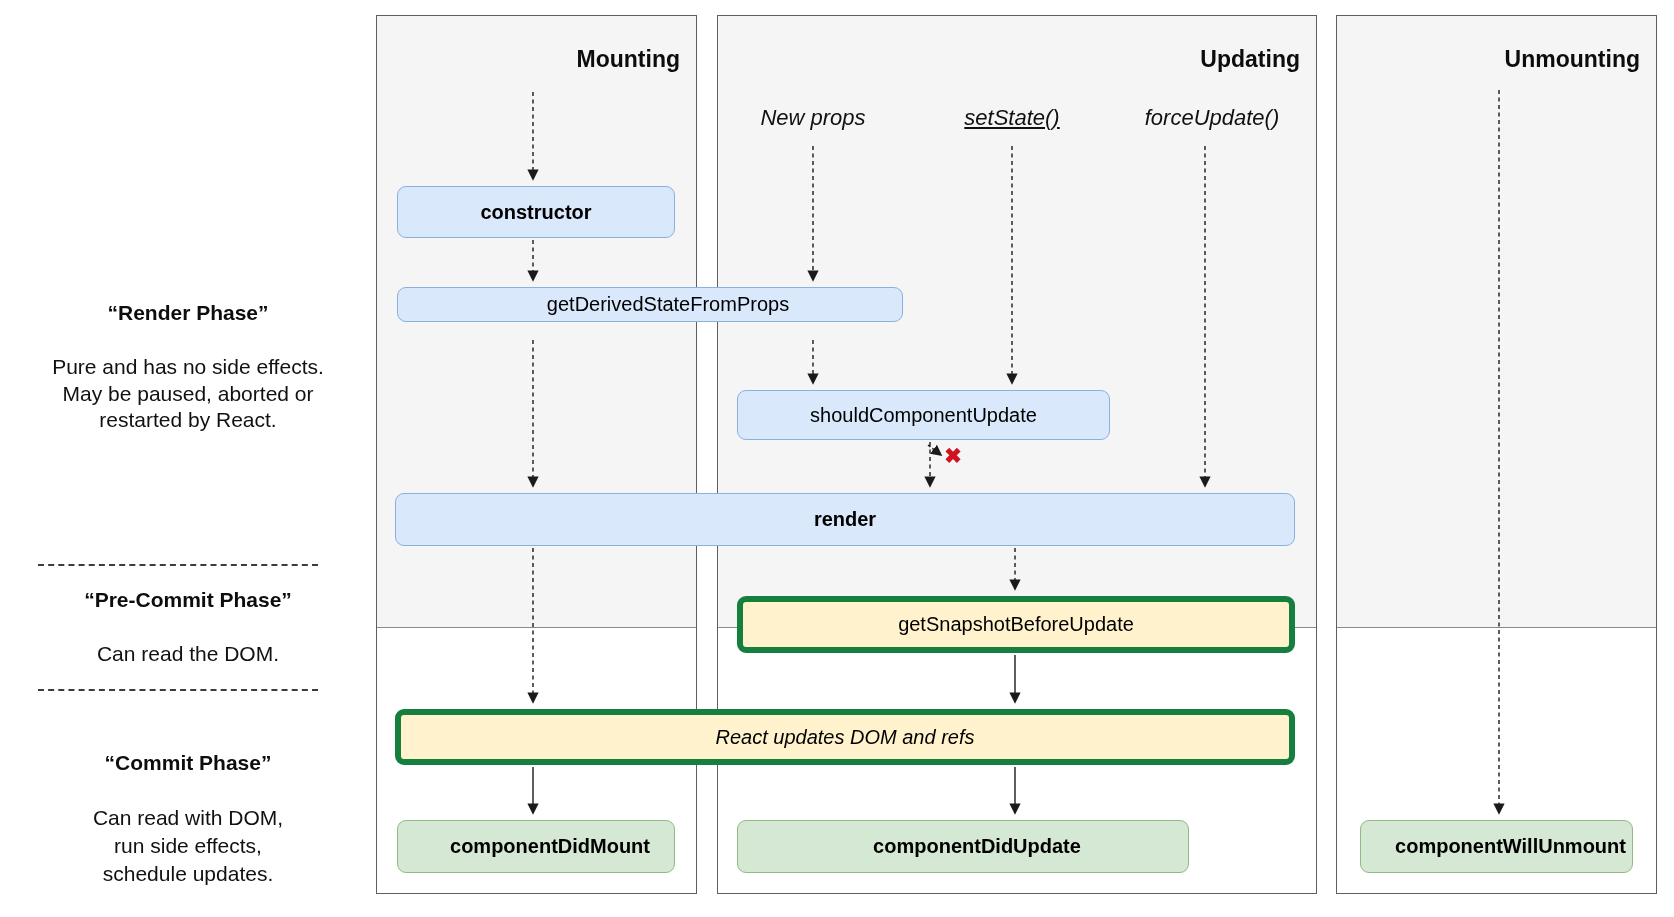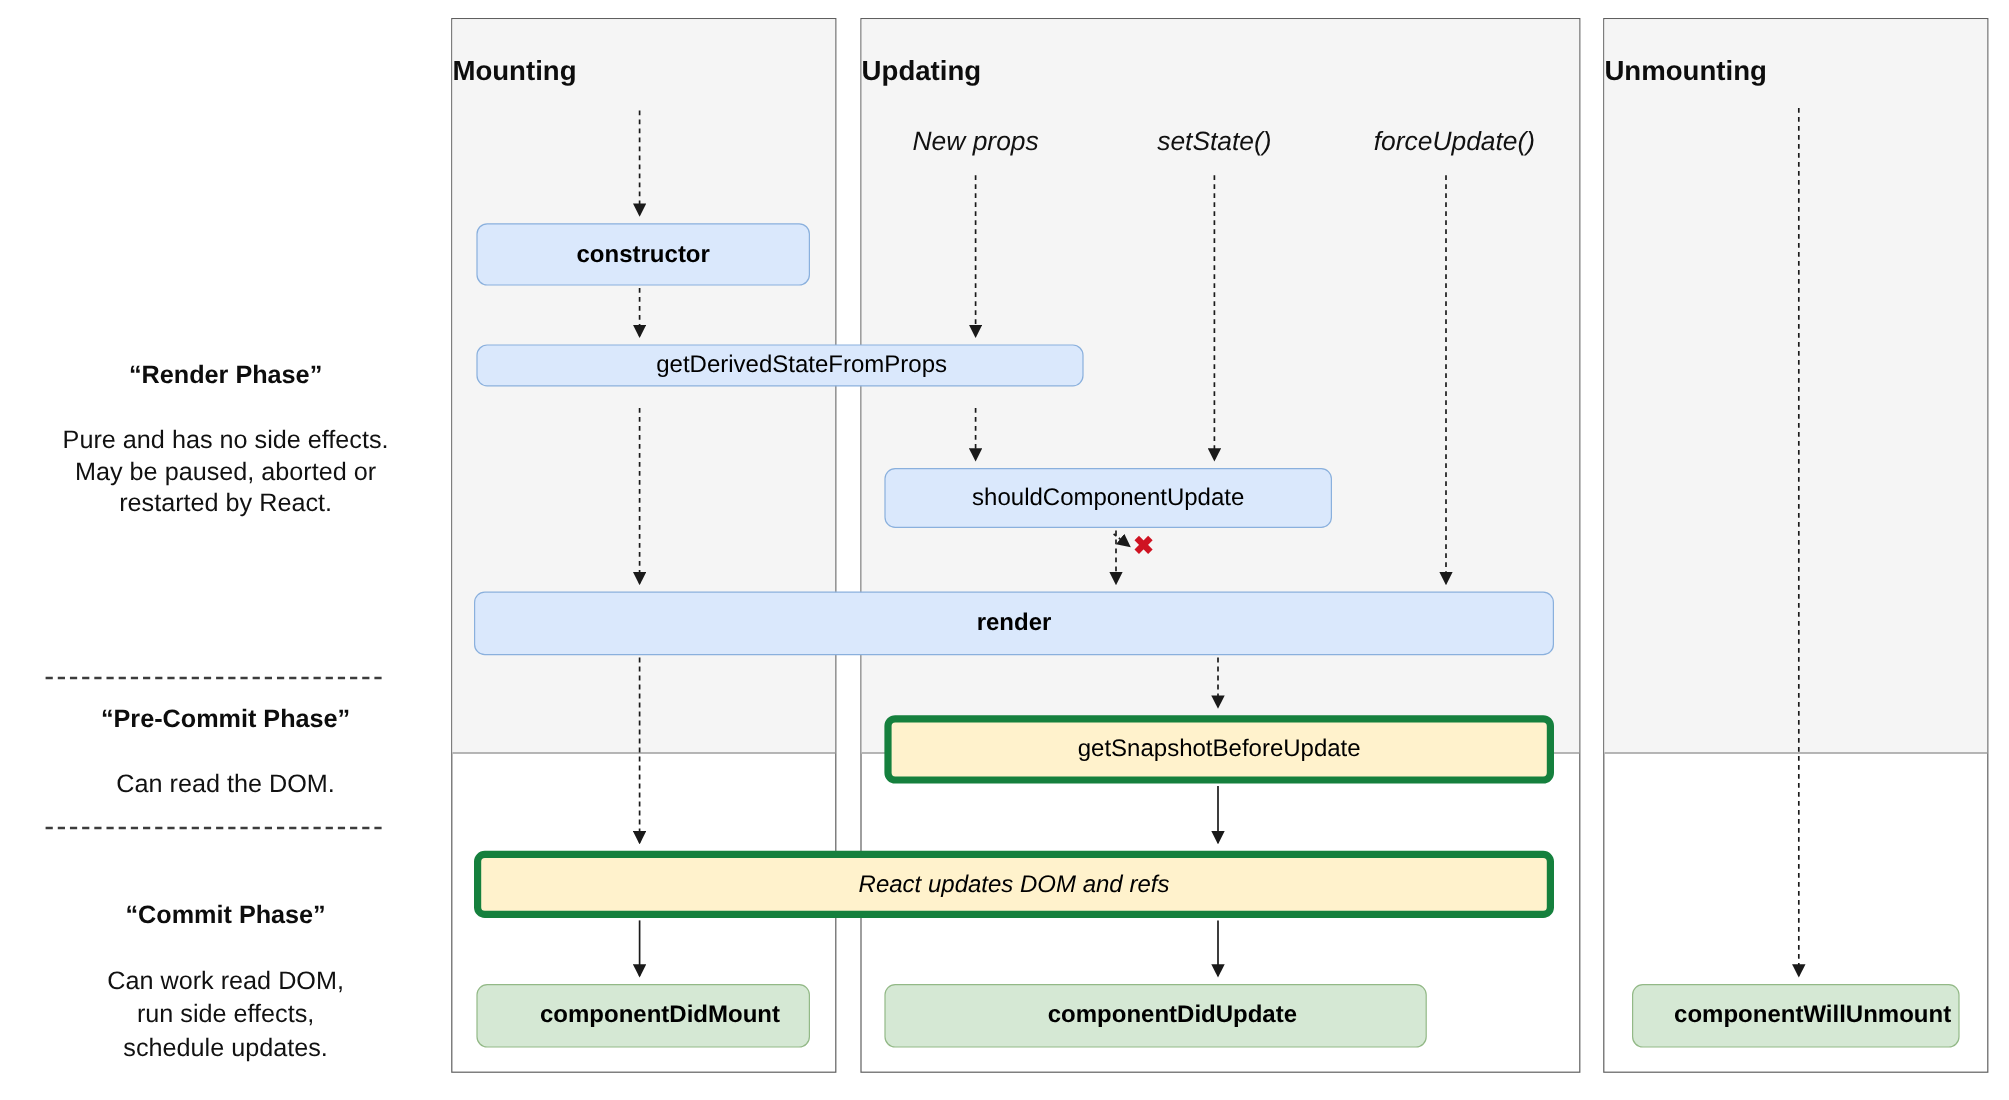--- a/index.html
+++ b/index.html
@@ -6,25 +6,25 @@
   .canvas{
     position:relative;width:1674px;height:917px;background:#ffffff;
     font-family:"Liberation Sans", sans-serif;color:#111;overflow:hidden;
   }
   
   .panel{position:absolute;top:15px;height:879px;background:#ffffff;border:1px solid #5f5f5f;box-sizing:border-box;z-index:1;}
   .panel-mounting{left:376px;width:321px;}
   .panel-updating{left:717px;width:600px;}
   .panel-unmounting{left:1336px;width:321px;}
   .gray-region{position:absolute;left:0;right:0;top:0;height:611px;background:#f5f5f5;border-bottom:1px solid #8a8a8a;}
-  .panel-title{position:absolute;top:30px;left:0;right:0;text-align:left;font-weight:bold;font-size:23px;color:#0d0d0d;}
+  .panel-title{position:absolute;top:30px;left:0;right:16px;text-align:right;font-weight:bold;font-size:23px;color:#0d0d0d;}
   
   .event{position:absolute;top:105px;transform:translateX(-50%);font-style:italic;font-size:22px;color:#111;white-space:nowrap;z-index:3;}
   .e-newprops{left:813px;}
-  .e-setstate{left:1012px;}
+  .e-setstate{left:1012px;text-decoration:underline;}
   .e-forceupdate{left:1212px;}
   
   .node{position:absolute;display:flex;align-items:center;justify-content:center;
         font-size:20px;border-radius:9px;box-sizing:border-box;z-index:3;color:#000;
         white-space:nowrap;cursor:default;}
   .node-blue{background:#dae8fc;border:1px solid #8ab0dd;}
   .node-yellow{background:#fff2cc;border:6px solid #15803d;}
   .node-green{background:#d5e8d4;border:1px solid #93b987;padding-left:28px;}
   .bold{font-weight:bold;}
   .italic{font-style:italic;}
@@ -80,21 +80,21 @@
     <div>restarted by React.</div>
   </div>
   <div class="phase-sep sep-1"></div>
   <div class="phase-title p2-title">“Pre-Commit Phase”</div>
   <div class="phase-text p2-text">
     <div>Can read the DOM.</div>
   </div>
   <div class="phase-sep sep-2"></div>
   <div class="phase-title p3-title">“Commit Phase”</div>
   <div class="phase-text p3-text">
-    <div>Can work read DOM,</div>
+    <div>Can read with DOM,</div>
     <div>run side effects,</div>
     <div>schedule updates.</div>
   </div>
 
   <svg class="arrows" viewBox="0 0 1674 917" xmlns="http://www.w3.org/2000/svg">
     <defs>
       <marker id="ah" viewBox="0 0 10 10" refX="8.5" refY="5" markerWidth="8" markerHeight="8" orient="auto-start-reverse">
         <path d="M0,0 L10,5 L0,10 z" fill="#1a1a1a"></path>
       </marker>
     </defs>

